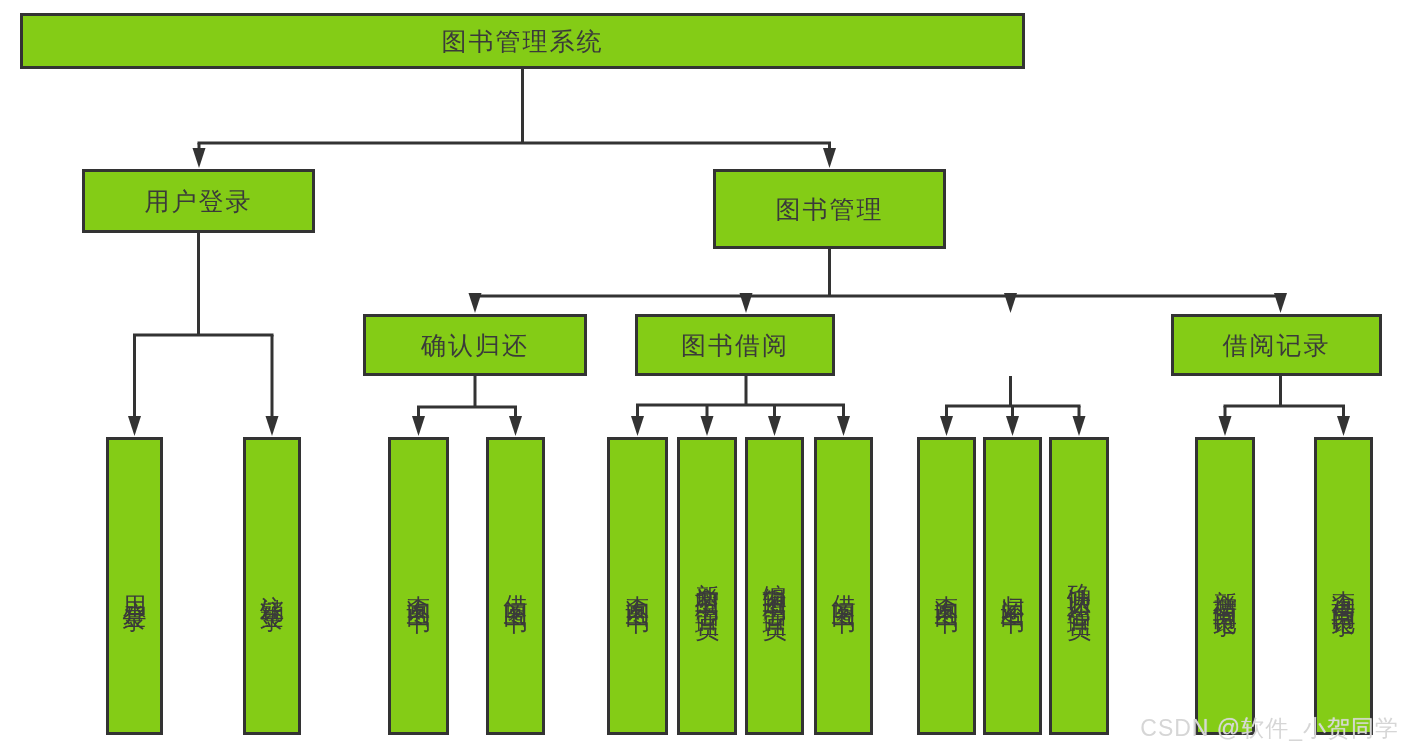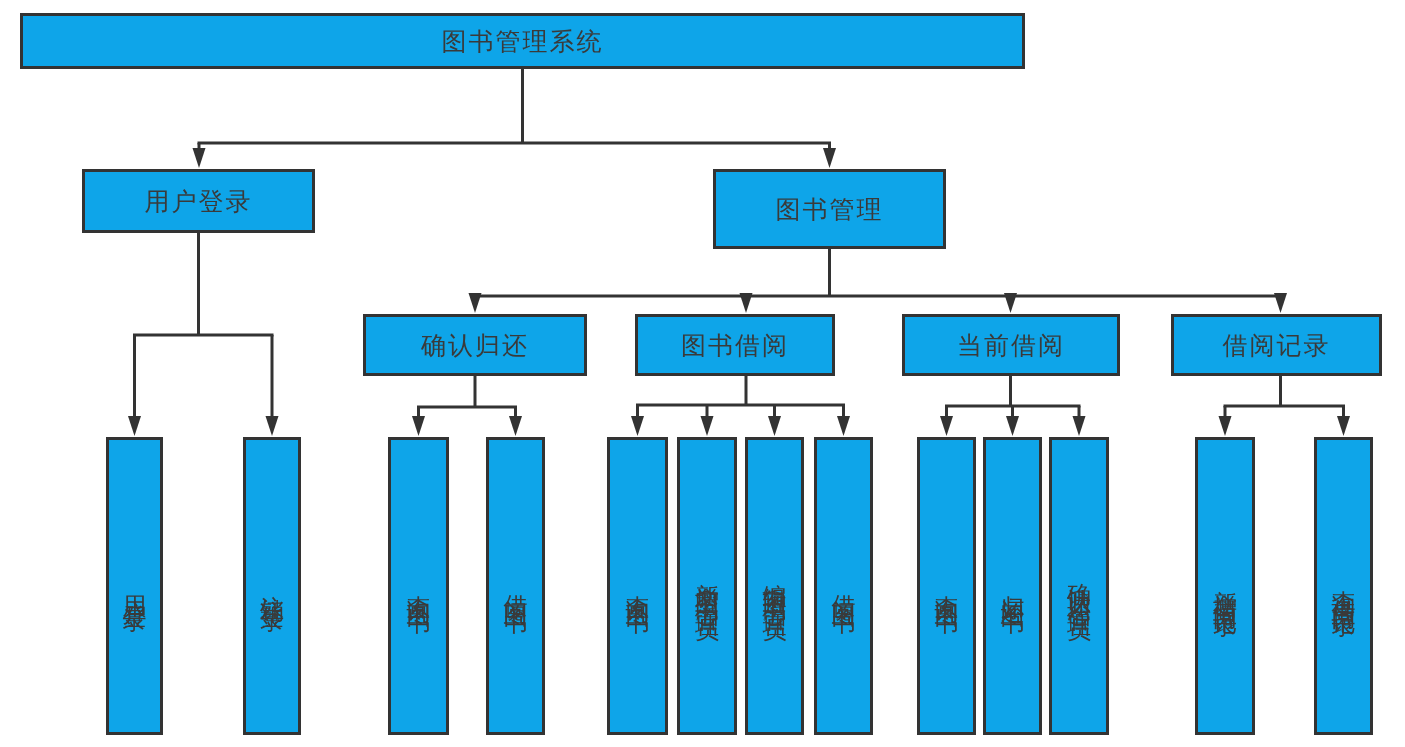--- a/index.html
+++ b/index.html
@@ -13,21 +13,21 @@
   }
   svg.connectors {
     position: absolute;
     left: 0; top: 0;
     width: 1405px; height: 747px;
   }
   .box {
     position: absolute;
     box-sizing: border-box;
     border: 3px solid #333333;
-    background: #0ea5e9;
+    background: #84cc16;
     display: flex;
     align-items: center;
     justify-content: center;
     color: #3a3a3a;
   }
   .box.h {
     font-size: 25px;
     letter-spacing: 2px;
     white-space: nowrap;
   }
@@ -109,35 +109,35 @@
       <polygon points="1343.5,436 1337,416 1350,416" fill="#333333"></polygon>
     </svg>
 
   <div class="box h" style="left:20px; top:13px; width:1005px; height:56px;">图书管理系统</div>
 
   <div class="box h" style="left:82px; top:169px; width:233px; height:64px;">用户登录</div>
   <div class="box h" style="left:713px; top:169px; width:233px; height:80px;">图书管理</div>
 
   <div class="box h" style="left:363px; top:314px; width:224px; height:62px;">确认归还</div>
   <div class="box h" style="left:635px; top:314px; width:200px; height:62px;">图书借阅</div>
-  <div class="box h" style="left:902px; top:314px; width:218px; height:62px;">当前借阅</div>
   <div class="box h" style="left:1171px; top:314px; width:211px; height:62px;">借阅记录</div>
 
   <div class="box v" style="left:106px; top:437px; width:57px; height:298px;">用户登录</div>
   <div class="box v" style="left:243px; top:437px; width:58px; height:298px;">注销登录</div>
 
   <div class="box v" style="left:388px; top:437px; width:61px; height:298px;">查询图书</div>
   <div class="box v" style="left:486px; top:437px; width:59px; height:298px;">借阅图书</div>
 
   <div class="box v" style="left:607px; top:437px; width:61px; height:298px;">查询图书</div>
   <div class="box v" style="left:677px; top:437px; width:60px; height:298px;">新增图书（管理员）</div>
   <div class="box v" style="left:745px; top:437px; width:59px; height:298px;">编辑图书（管理员）</div>
   <div class="box v" style="left:814px; top:437px; width:59px; height:298px;">借阅图书</div>
 
   <div class="box v" style="left:917px; top:437px; width:59px; height:298px;">查询图书</div>
   <div class="box v" style="left:983px; top:437px; width:59px; height:298px;">归还图书</div>
   <div class="box v" style="left:1049px; top:437px; width:60px; height:298px;">确认归还（管理员）</div>
 
   <div class="box v" style="left:1195px; top:437px; width:60px; height:298px;">新增借阅记录</div>
   <div class="box v" style="left:1314px; top:437px; width:59px; height:298px;">查询借阅记录</div>
 
+  <div class="watermark">CSDN @软件_小贺同学</div>
 
 </div>
 
 </body></html>

